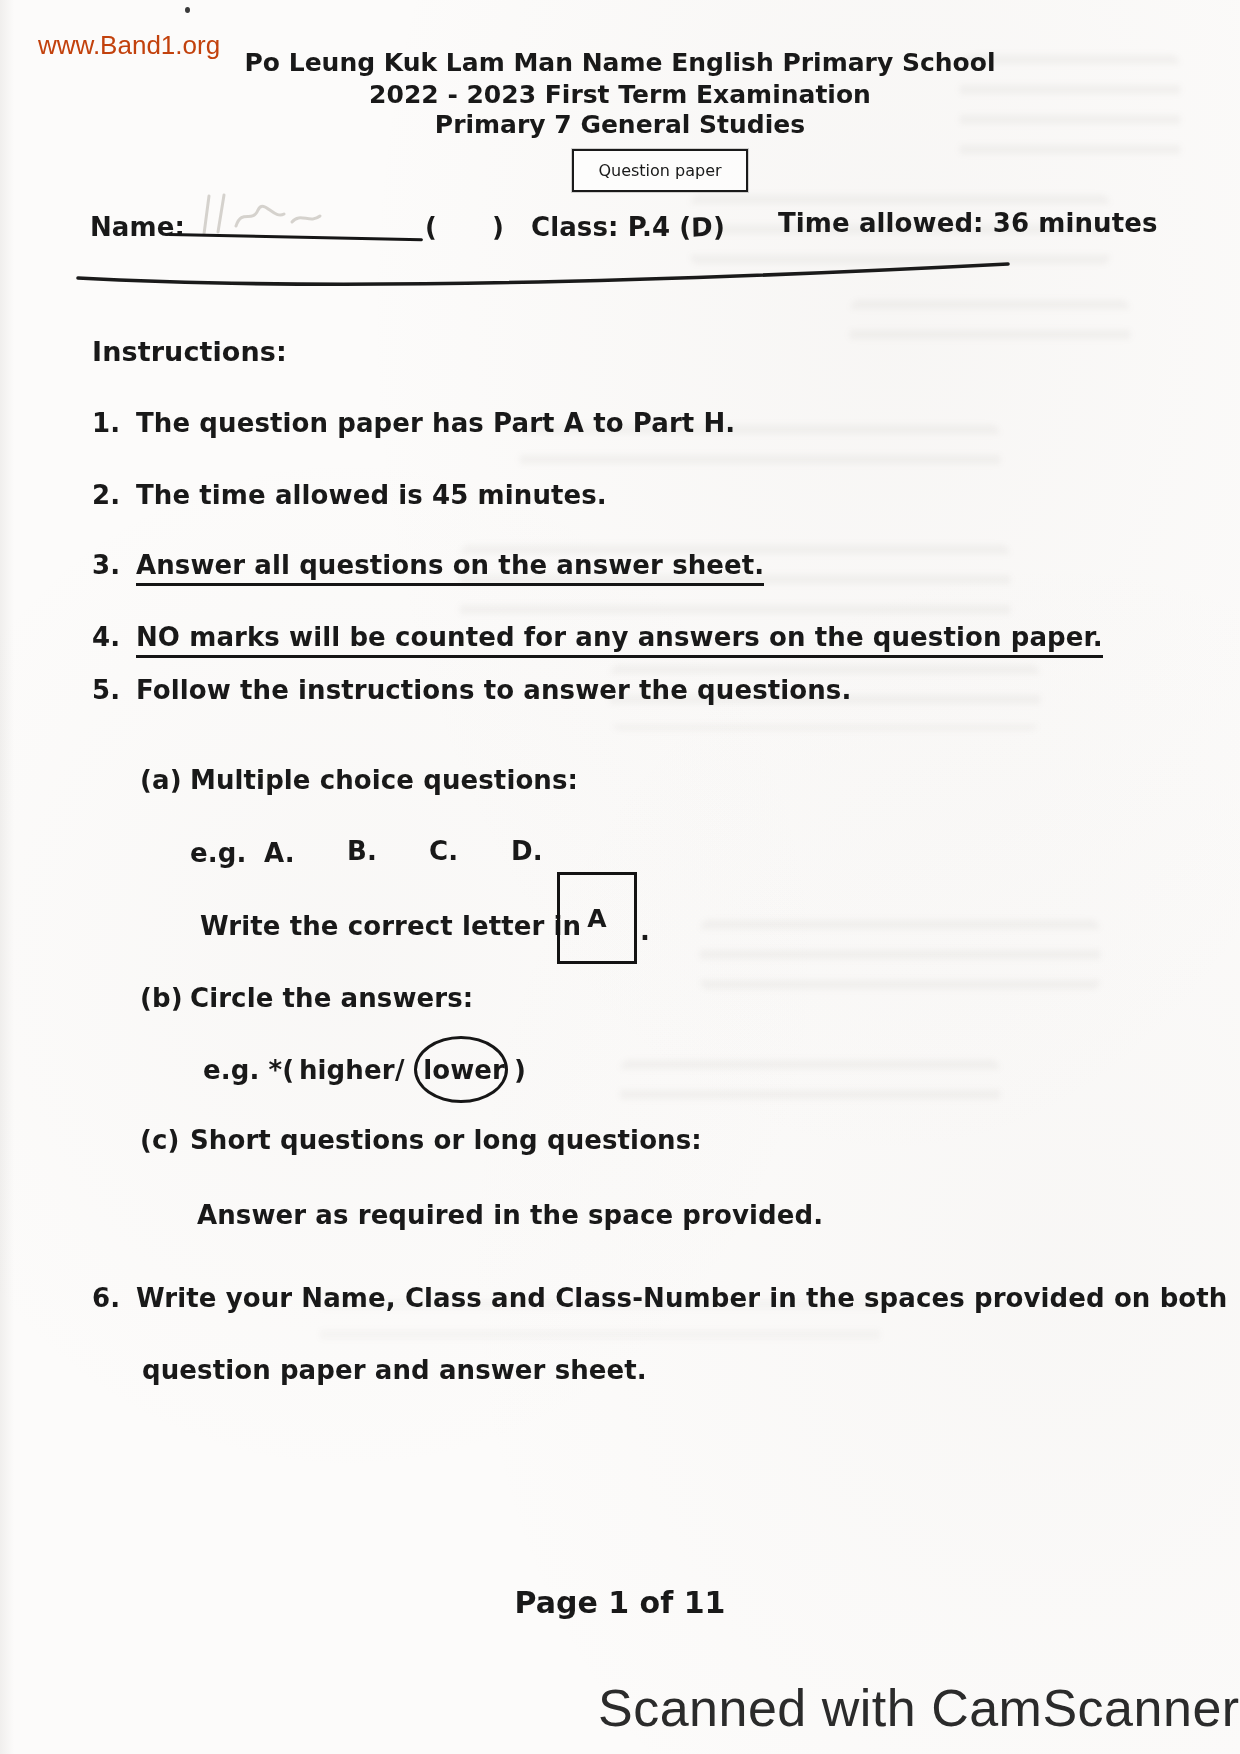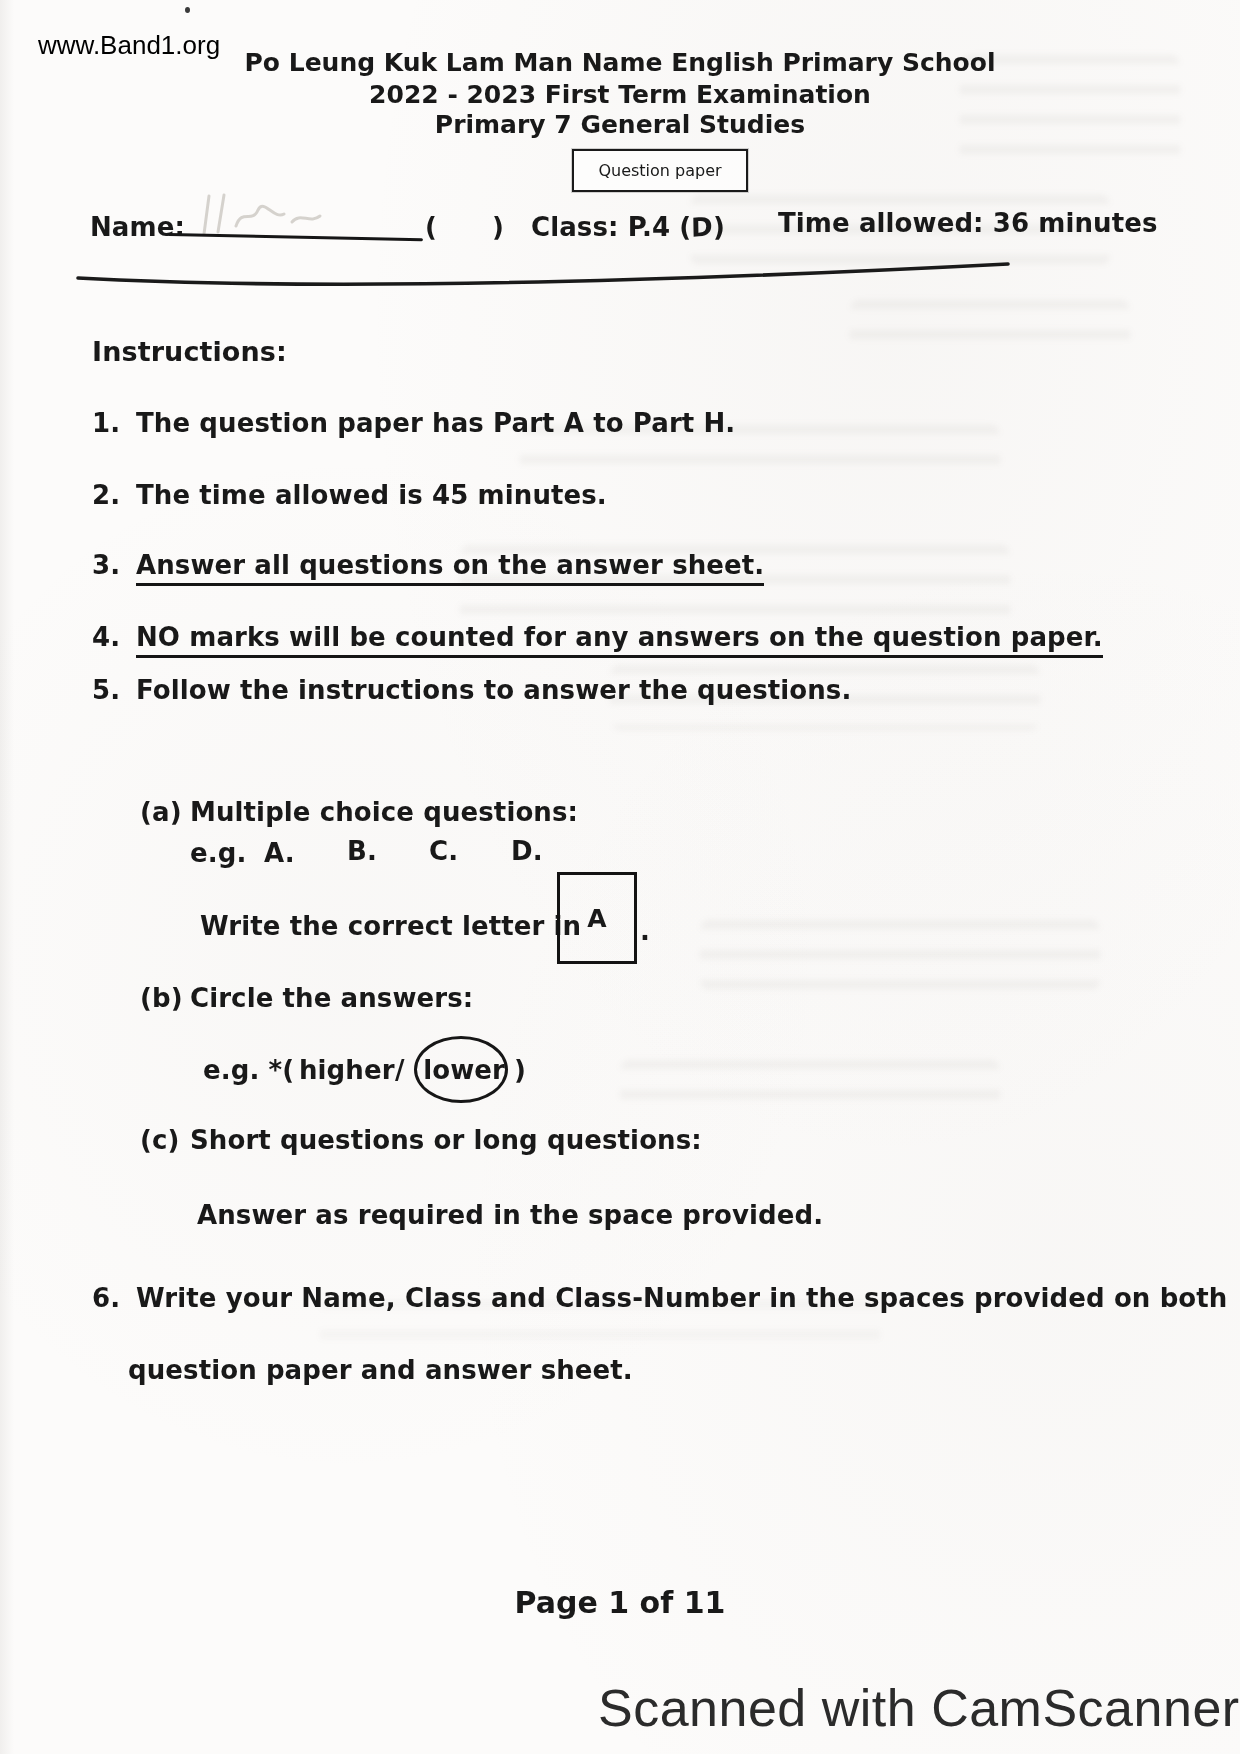--- a/index.html
+++ b/index.html
@@ -14,21 +14,21 @@
     background:
       linear-gradient(90deg, rgba(120,115,108,.09), rgba(120,115,108,0) 14px),
       radial-gradient(ellipse at 72% 18%, rgba(185,180,172,.07), transparent 42%),
       radial-gradient(ellipse at 28% 55%, rgba(185,180,172,.05), transparent 38%),
       radial-gradient(ellipse at 85% 72%, rgba(185,180,172,.06), transparent 40%);
   }
   .abs { position:absolute; }
   .ink { font-weight:600; letter-spacing:.1px; white-space:nowrap; }
   .body-t { font-size:26px; }
   .hdr { left:0; width:1240px; text-align:center; font-weight:700; font-size:25px; white-space:nowrap; }
-  .wm { font-family:"Liberation Sans", sans-serif; font-size:26px; color:#000000; font-weight:400; }
+  .wm { font-family:"Liberation Sans", sans-serif; font-size:26px; color:#c2410c; font-weight:400; }
   .qp-box {
     border:2.5px solid #1a1a1a; background:rgba(255,255,255,.6);
     display:flex; align-items:center; justify-content:center;
     font-size:16px; font-weight:400;
     box-shadow:0 0 0 1px rgba(20,20,20,.18);
     margin-left:44px;
   }
   .num { width:44px; display:inline-block; }
   .emph { font-weight:700; border-bottom:3px solid #151515; padding-bottom:3px; }
   .sub-label { width:50px; display:inline-block; }
@@ -116,21 +116,21 @@
   </div>
 
   <div class="abs ink body-t" style="left:92px; top:622px;">
     <span class="num">4.</span><span class="emph">NO marks will be counted for any answers on the question paper.</span>
   </div>
 
   <div class="abs ink body-t" style="left:92px; top:675px;">
     <span class="num">5.</span><span>Follow the instructions to answer the questions.</span>
   </div>
 
-  <div class="abs ink body-t" style="left:140px; top:797px;">
+  <div class="abs ink body-t" style="left:140px; top:765px;">
     <span class="sub-label">(a)</span><span>Multiple choice questions:</span>
   </div>
 
   <div class="abs ink body-t" style="left:190px; top:838px;">e.g.</div>
   <div class="abs ink body-t" style="left:264px; top:838px;">A.</div>
   <div class="abs ink body-t" style="left:347px; top:836px;">B.</div>
   <div class="abs ink body-t" style="left:429px; top:836px;">C.</div>
   <div class="abs ink body-t" style="left:511px; top:836px;">D.</div>
 
   <div class="abs ink body-t" style="left:200px; top:911px;">Write the correct letter in</div>
@@ -150,19 +150,19 @@
   <div class="abs ink body-t" style="left:514px; top:1055px;">)</div>
 
   <div class="abs ink body-t" style="left:140px; top:1125px;">
     <span class="sub-label">(c)</span><span>Short questions or long questions:</span>
   </div>
   <div class="abs ink body-t" style="left:197px; top:1200px;">Answer as required in the space provided.</div>
 
   <div class="abs ink body-t" style="left:92px; top:1283px;">
     <span class="num">6.</span><span>Write your Name, Class and Class-Number in the spaces provided on both</span>
   </div>
-  <div class="abs ink body-t" style="left:128px; top:1355px;">question paper and answer sheet.</div>
+  <div class="abs ink body-t" style="left:142px; top:1355px;">question paper and answer sheet.</div>
 
   <div class="abs footer-page" style="top:1585px;">Page 1 of 11</div>
 
   <div class="abs cam" style="left:598px; top:1678px;">Scanned with CamScanner</div>
 
 </div>
 
 </body></html>

